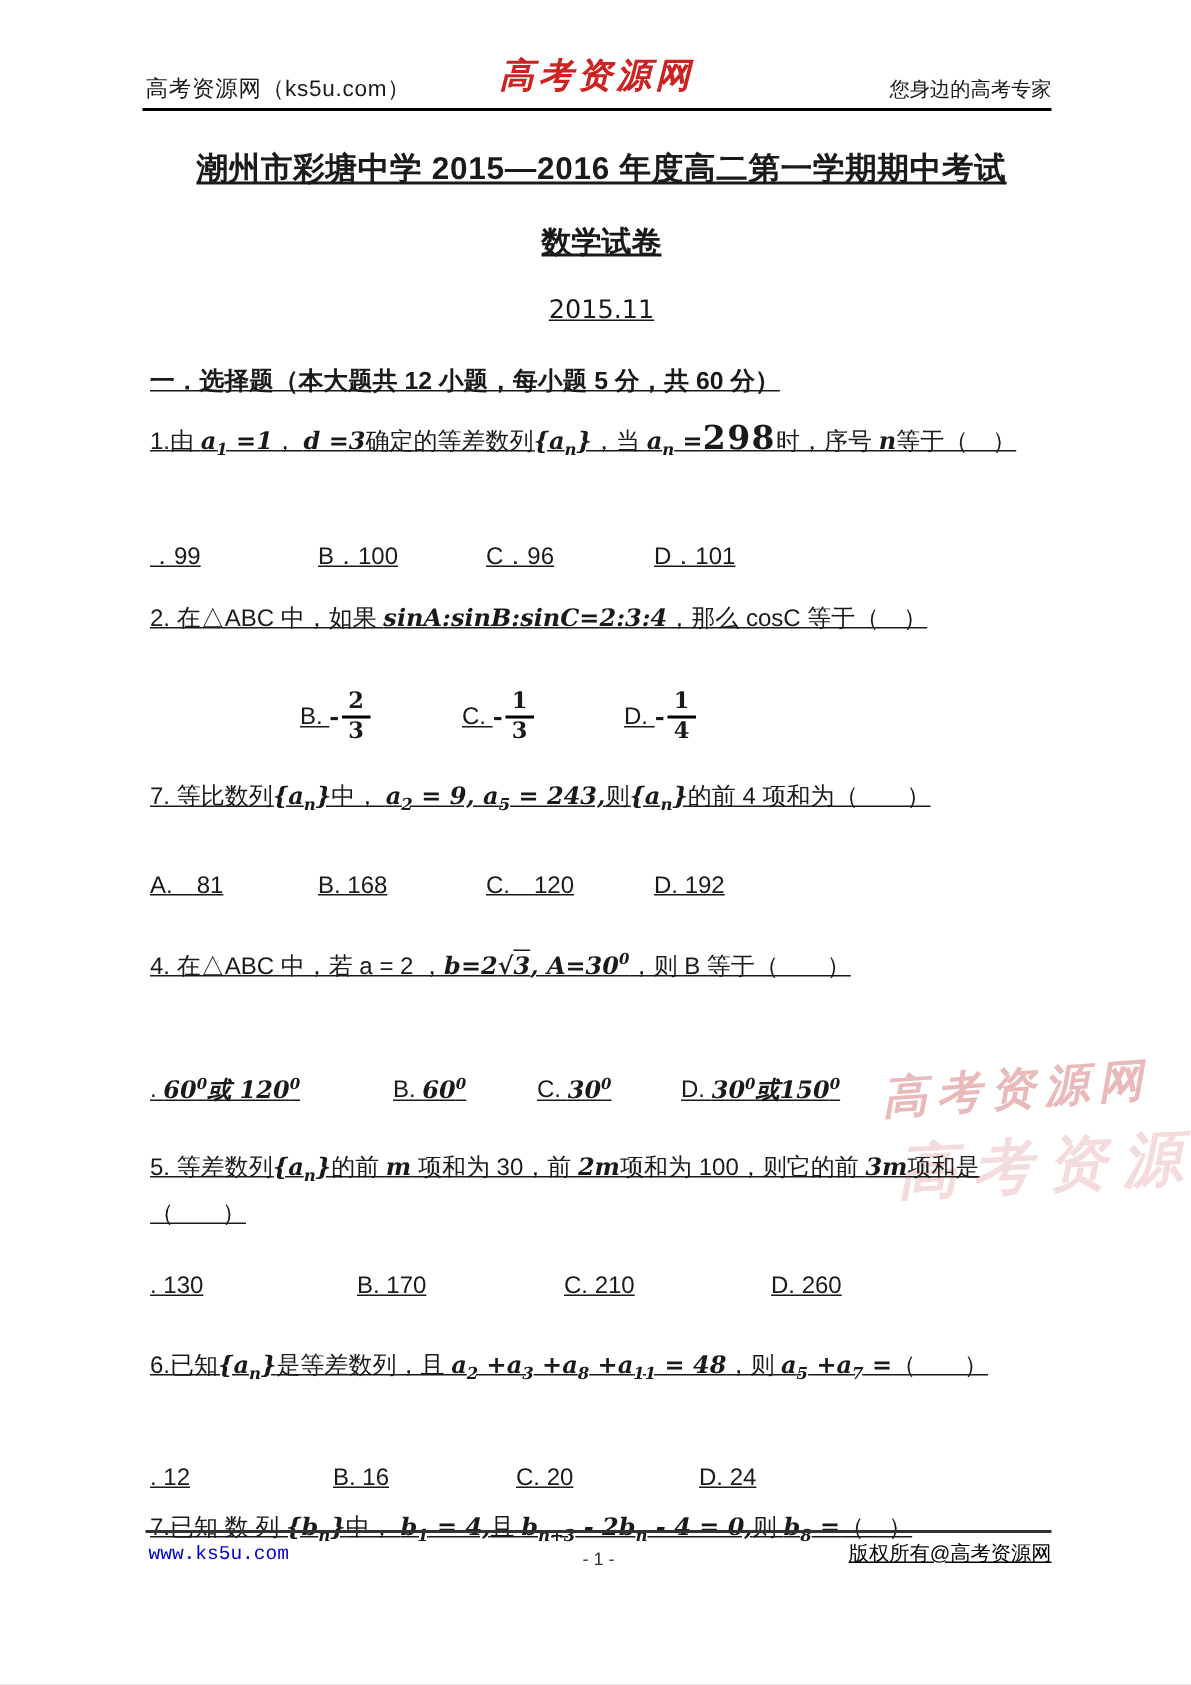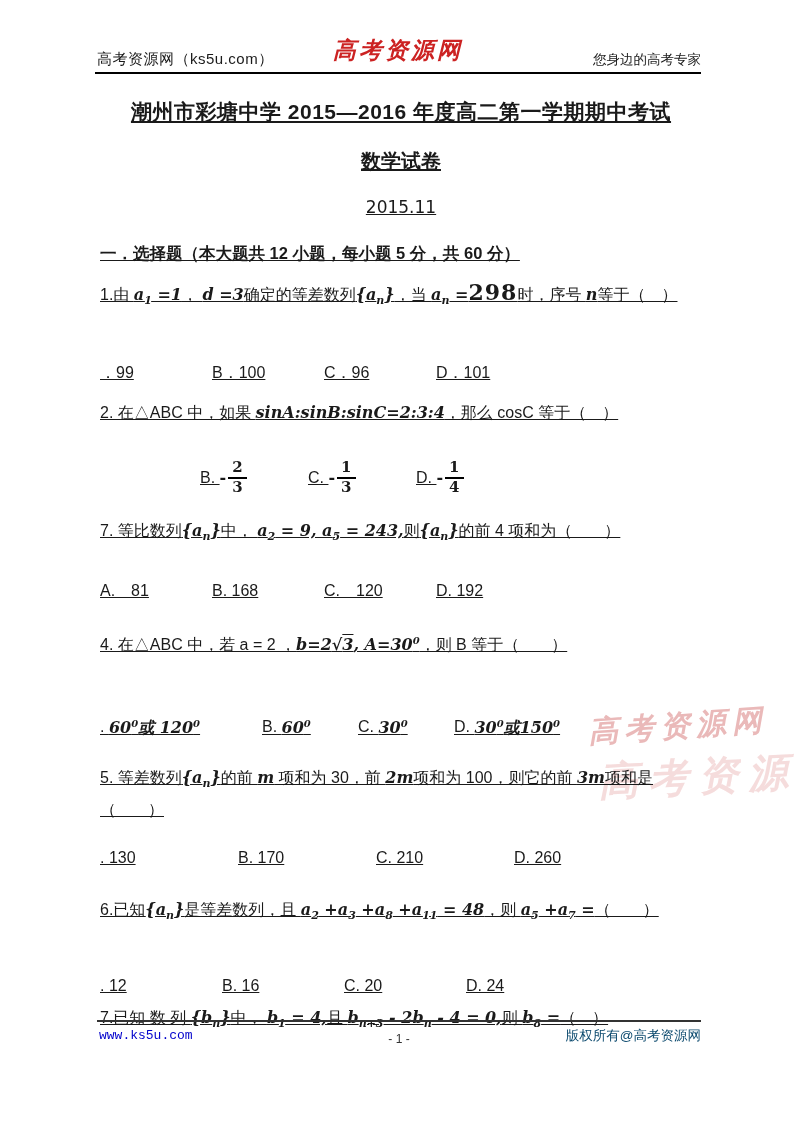--- a/index.html
+++ b/index.html
@@ -52,21 +52,21 @@
       font-style:italic;font-weight:bold;pointer-events:none;white-space:nowrap;}
   .wm1{top:706px;left:588px;font-size:30px;color:rgba(228,150,150,.45);letter-spacing:6px;transform:rotate(-4deg);}
   .wm2{top:748px;left:598px;font-size:40px;color:rgba(236,185,185,.50);letter-spacing:10px;transform:rotate(-3deg);}
   
   .footer{position:absolute;top:1020px;left:97px;width:604px;z-index:2;
           border-top:2px solid #333;padding-top:8px;height:26px;}
   .ftr-url{position:absolute;left:2px;top:6px;font-family:"Liberation Mono",monospace;
            font-size:13px;color:#0000cc;}
   .ftr-page{position:absolute;left:50%;transform:translateX(-50%);top:10px;
             font-size:12px;color:#333;}
-  .ftr-copy{position:absolute;right:0;top:5px;font-size:13.5px;color:#0c4a6e;}
+  .ftr-copy{position:absolute;right:0;top:5px;font-size:13.5px;color:#000000;text-decoration:underline;}
 </style>
 </head>
 <body>
 
 <div class="page">
 
   <div class="header">
     <span class="hdr-left">高考资源网（ks5u.com）</span>
     <span class="hdr-logo" id="logo" style="color: rgb(204, 34, 34);">高考资源网</span>
     <span class="hdr-right">您身边的高考专家</span>

